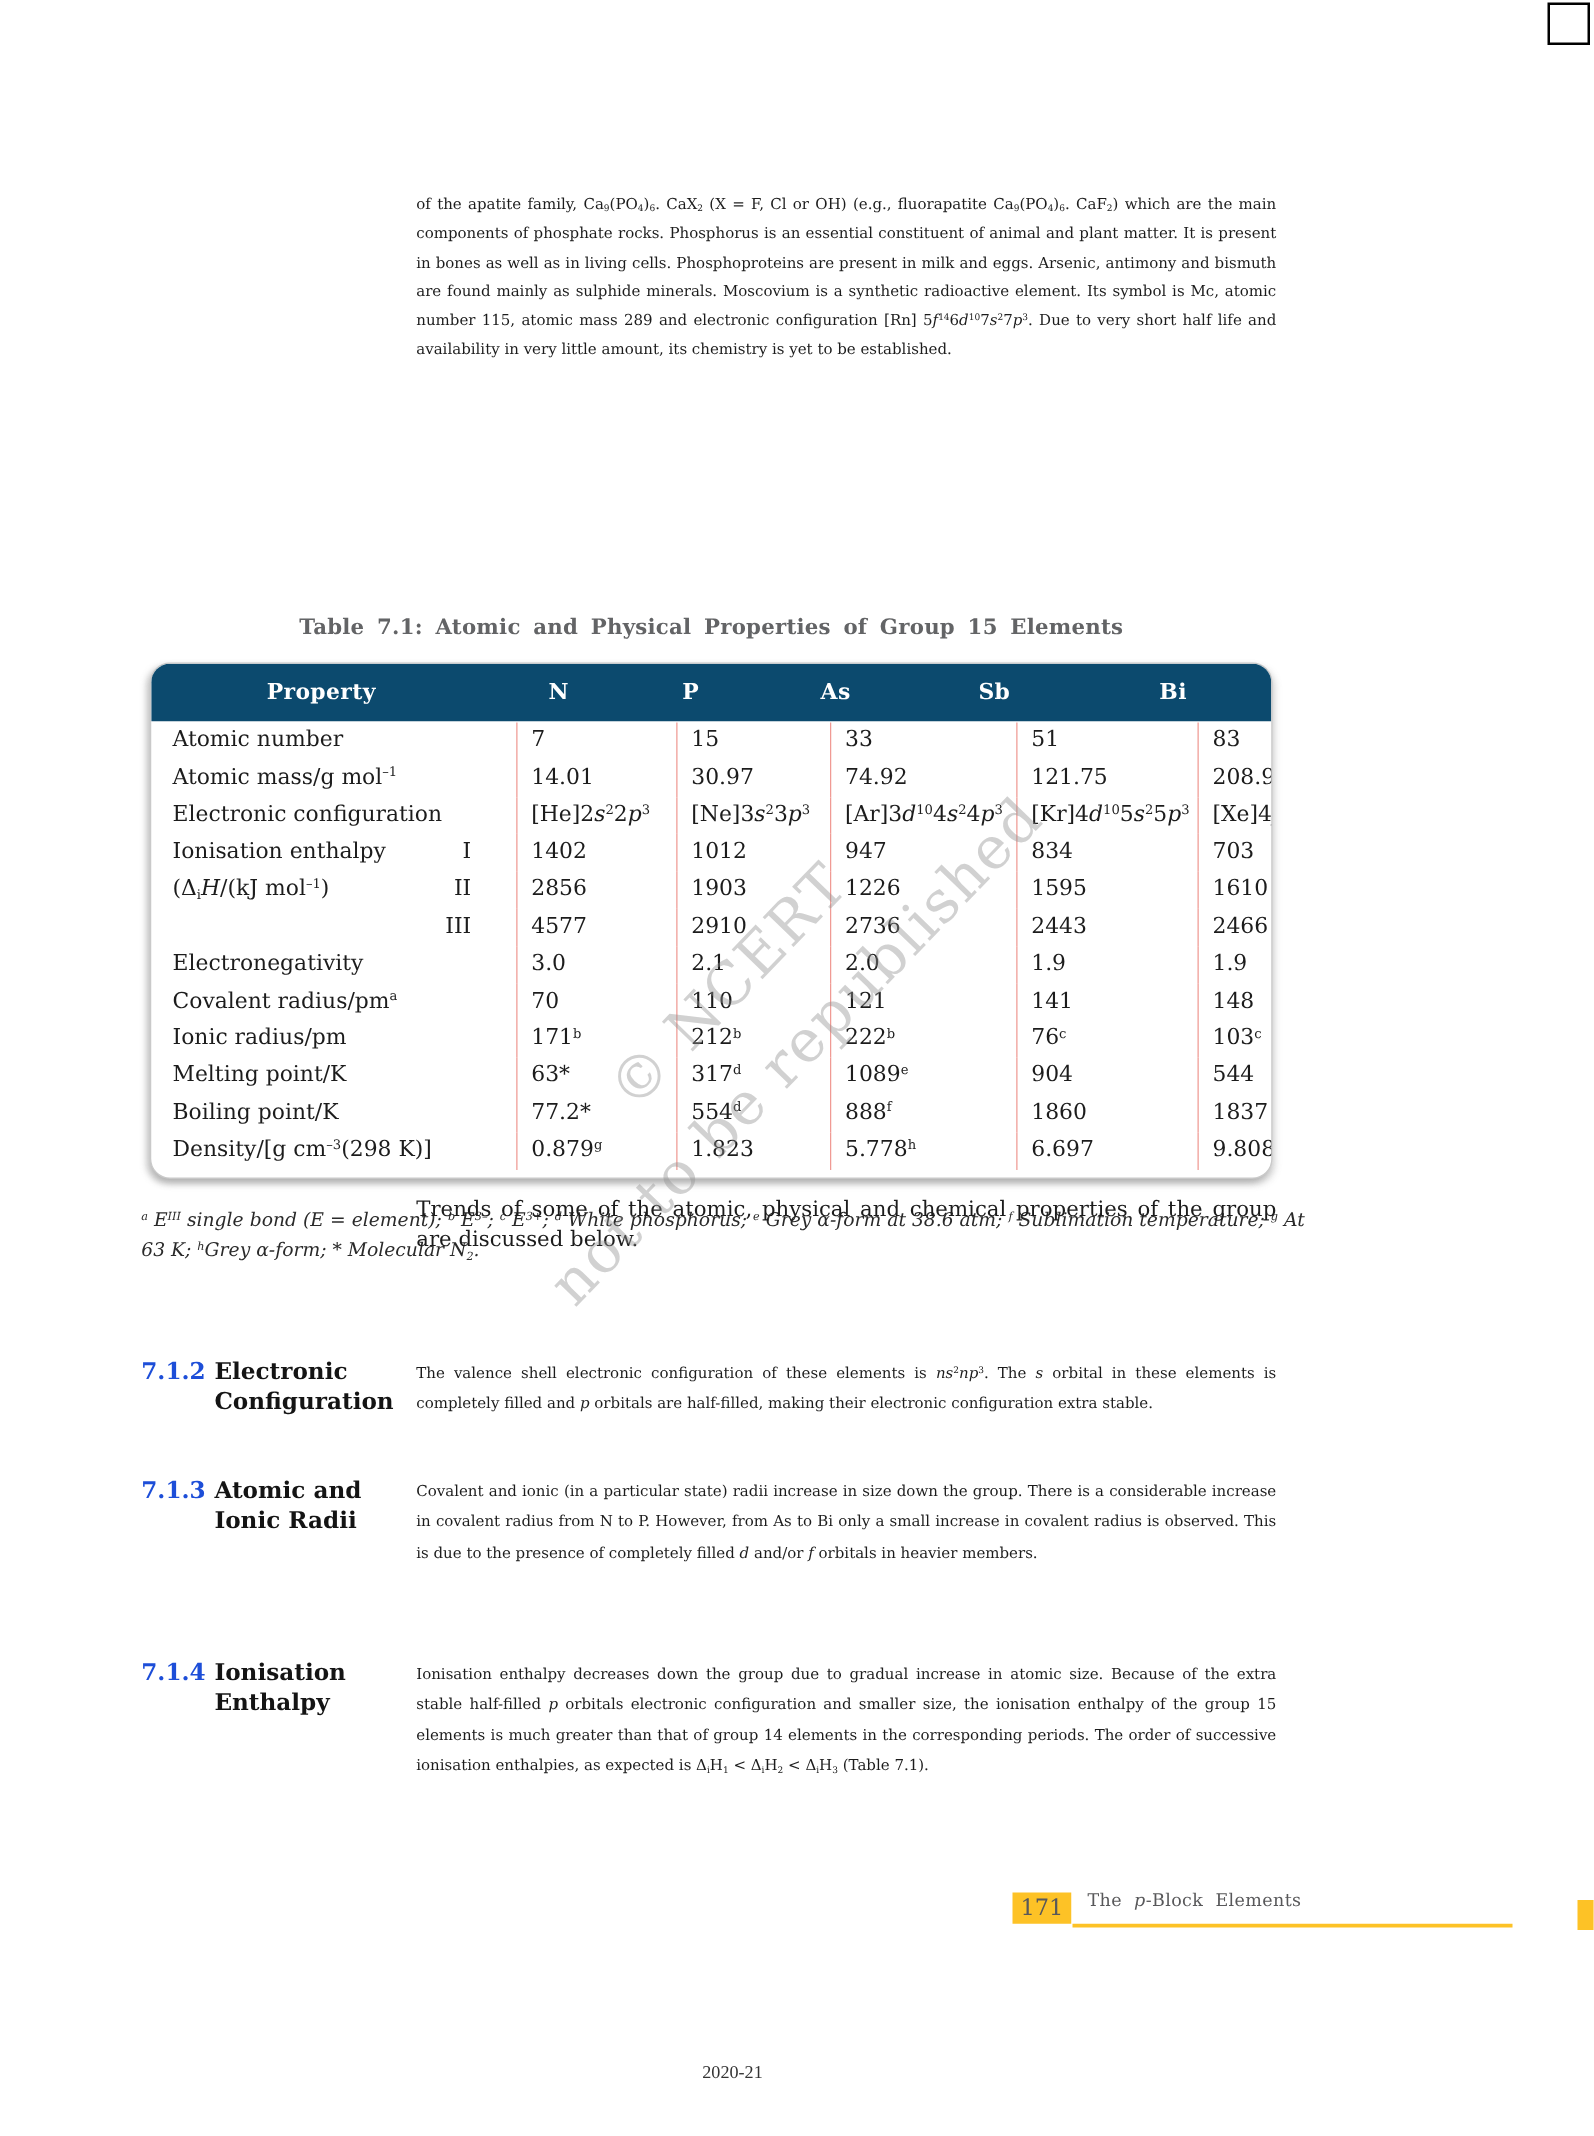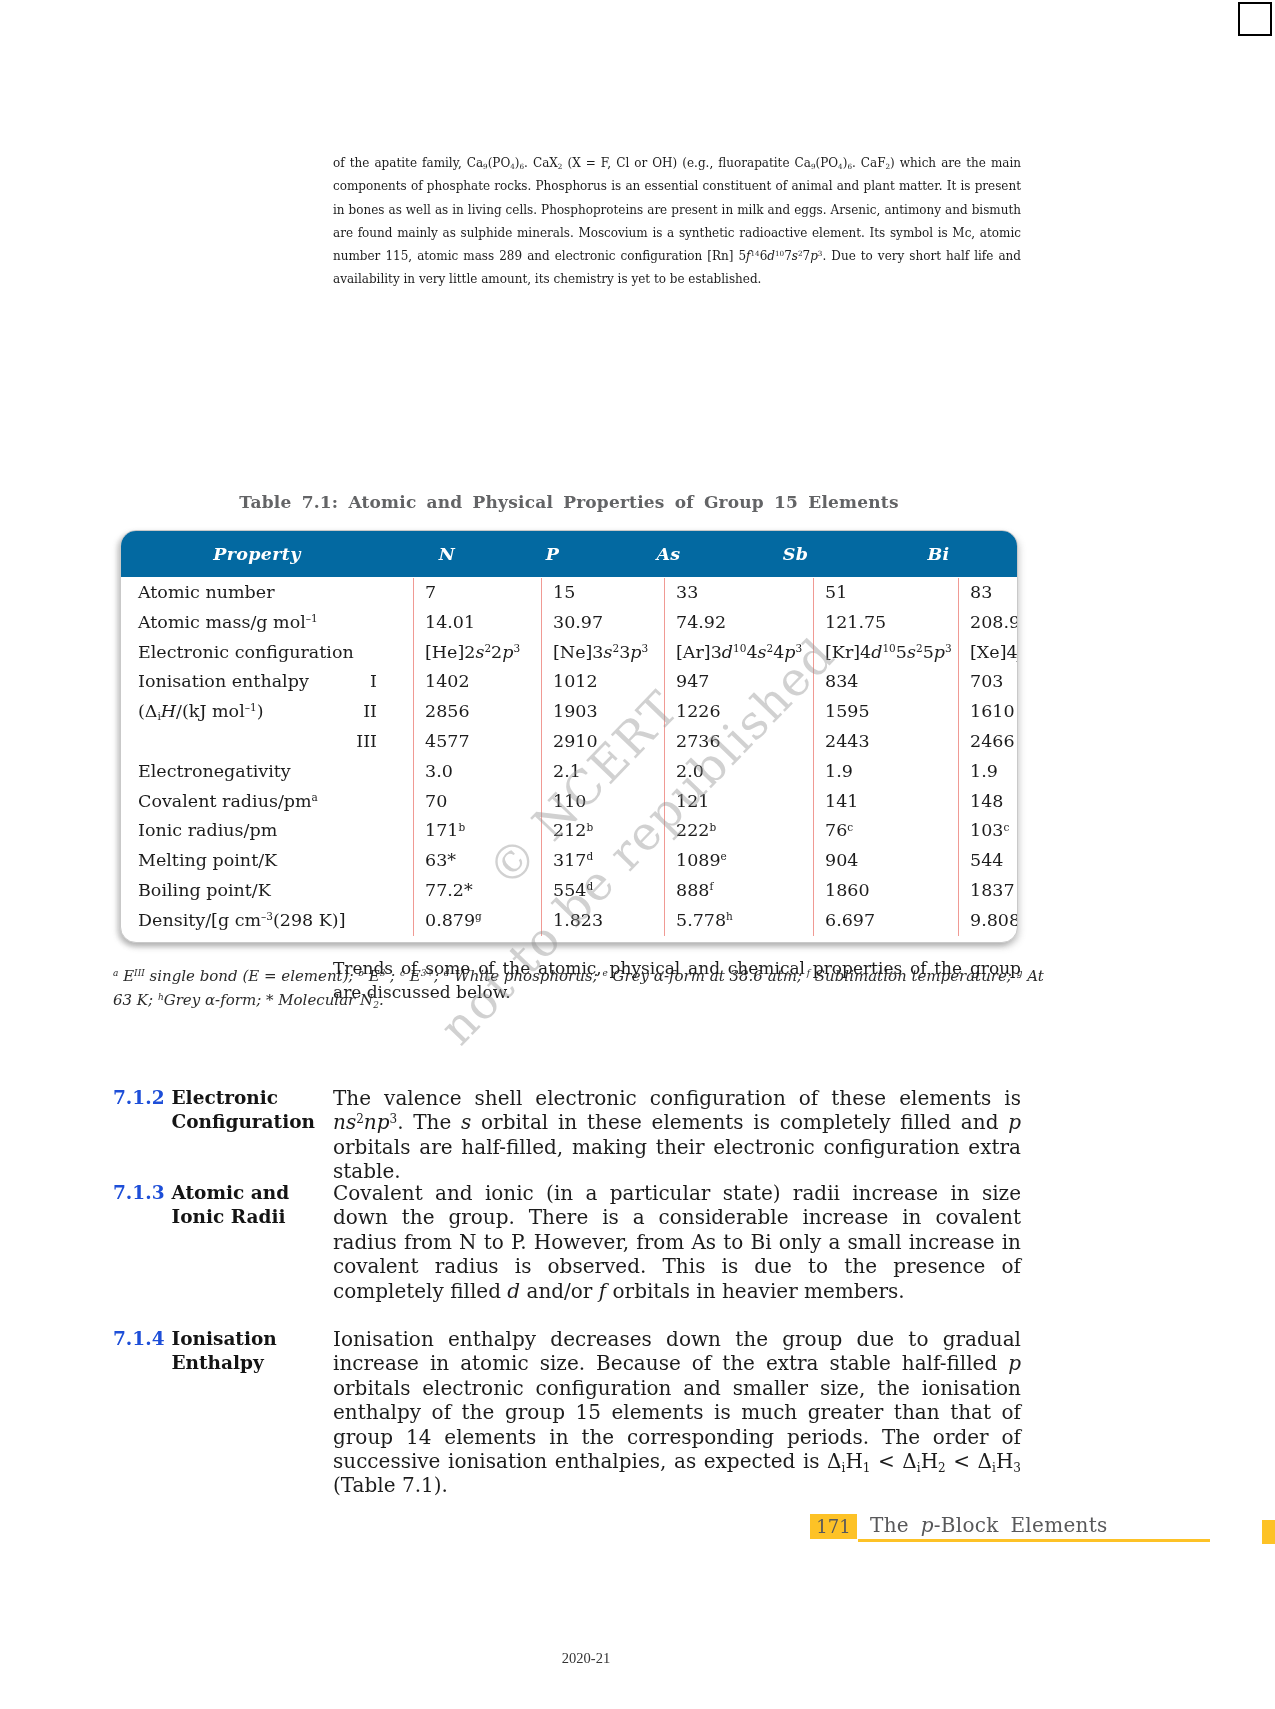--- a/index.html
+++ b/index.html
@@ -55,28 +55,28 @@
   .trends {
     position:absolute; left:333px; top:956px; width:688px;
     font-size:17px; line-height:24.4px; text-align:justify; color:#1c1c1c;
   }
   .section { position:absolute; left:0; width:1275px; }
   .sec-head { position:absolute; left:113px; top:0; font-size:18.5px; font-weight:bold; line-height:24.4px; }
   .sec-num { color:#1d4ed8; margin-right:7px; }
   .sec-title { display:inline-block; width:138px; vertical-align:top; color:#141414; }
   .sec-body {
     position:absolute; left:333px; top:0; width:688px;
-    font-size:20px; line-height:24.4px; text-align:justify; color:#1c1c1c;
+    font-size:12px; line-height:24.4px; text-align:justify; color:#1c1c1c;
   }
   .footer-pagebox {
     position:absolute; left:810px; top:1514px; width:47px; height:25px;
     text-align:center; line-height:25px; font-size:18px; color:#58585a;
   }
   .footer-chapter {
-    position:absolute; left:870px; top:1513px; font-size:20px;
+    position:absolute; left:870px; top:1513px; font-size:14px;
     color:#58585a; word-spacing:5px; letter-spacing:.3px;
   }
   .footer-rule { position:absolute; left:858px; top:1539px; width:352px; height:3.2px; }
   .footer-edge-mark { position:absolute; left:1262px; top:1520px; width:13px; height:24px; }
   .year {
     position:absolute; left:0; top:1650px; width:1172px; text-align:center;
     font-size:14.5px; font-family:Liberation Serif, serif; color:#333;
   }
   .watermark {
     position:absolute; left:330px; top:590px; width:560px; height:450px;
@@ -91,21 +91,21 @@
 
 <div class="corner-box"></div>
 
 <div class="intro">
   <p>of the apatite family, Ca<sub>9</sub>(PO<sub>4</sub>)<sub>6</sub>. CaX<sub>2</sub> (X = F, Cl or OH) (e.g., fluorapatite Ca<sub>9</sub>(PO<sub>4</sub>)<sub>6</sub>. CaF<sub>2</sub>) which are the main components of phosphate rocks. Phosphorus is an essential constituent of animal and plant matter. It is present in bones as well as in living cells. Phosphoproteins are present in milk and eggs. Arsenic, antimony and bismuth are found mainly as sulphide minerals. Moscovium is a synthetic radioactive element. Its symbol is Mc, atomic number 115, atomic mass 289 and electronic configuration [Rn] 5<i>f</i><sup>14</sup>6<i>d</i><sup>10</sup>7<i>s</i><sup>2</sup>7<i>p</i><sup>3</sup>. Due to very short half life and availability in very little amount, its chemistry is yet to be established.</p>
 </div>
 
 <div class="table-title" style="color: rgb(99, 100, 102);">Table 7.1: Atomic and Physical Properties of Group 15 Elements</div>
 
 <div class="table-card">
-  <div class="thead" style="background: #0369a1; font-style: italic;">
+  <div class="thead" style="background: #0c4a6e;">
       <span>Property</span>
       <span>N</span>
       <span>P</span>
       <span>As</span>
       <span>Sb</span>
       <span>Bi</span>
     </div>
   <div class="tbody">
       <div class="trow">
         <div class="tcell prop">Atomic number</div>

